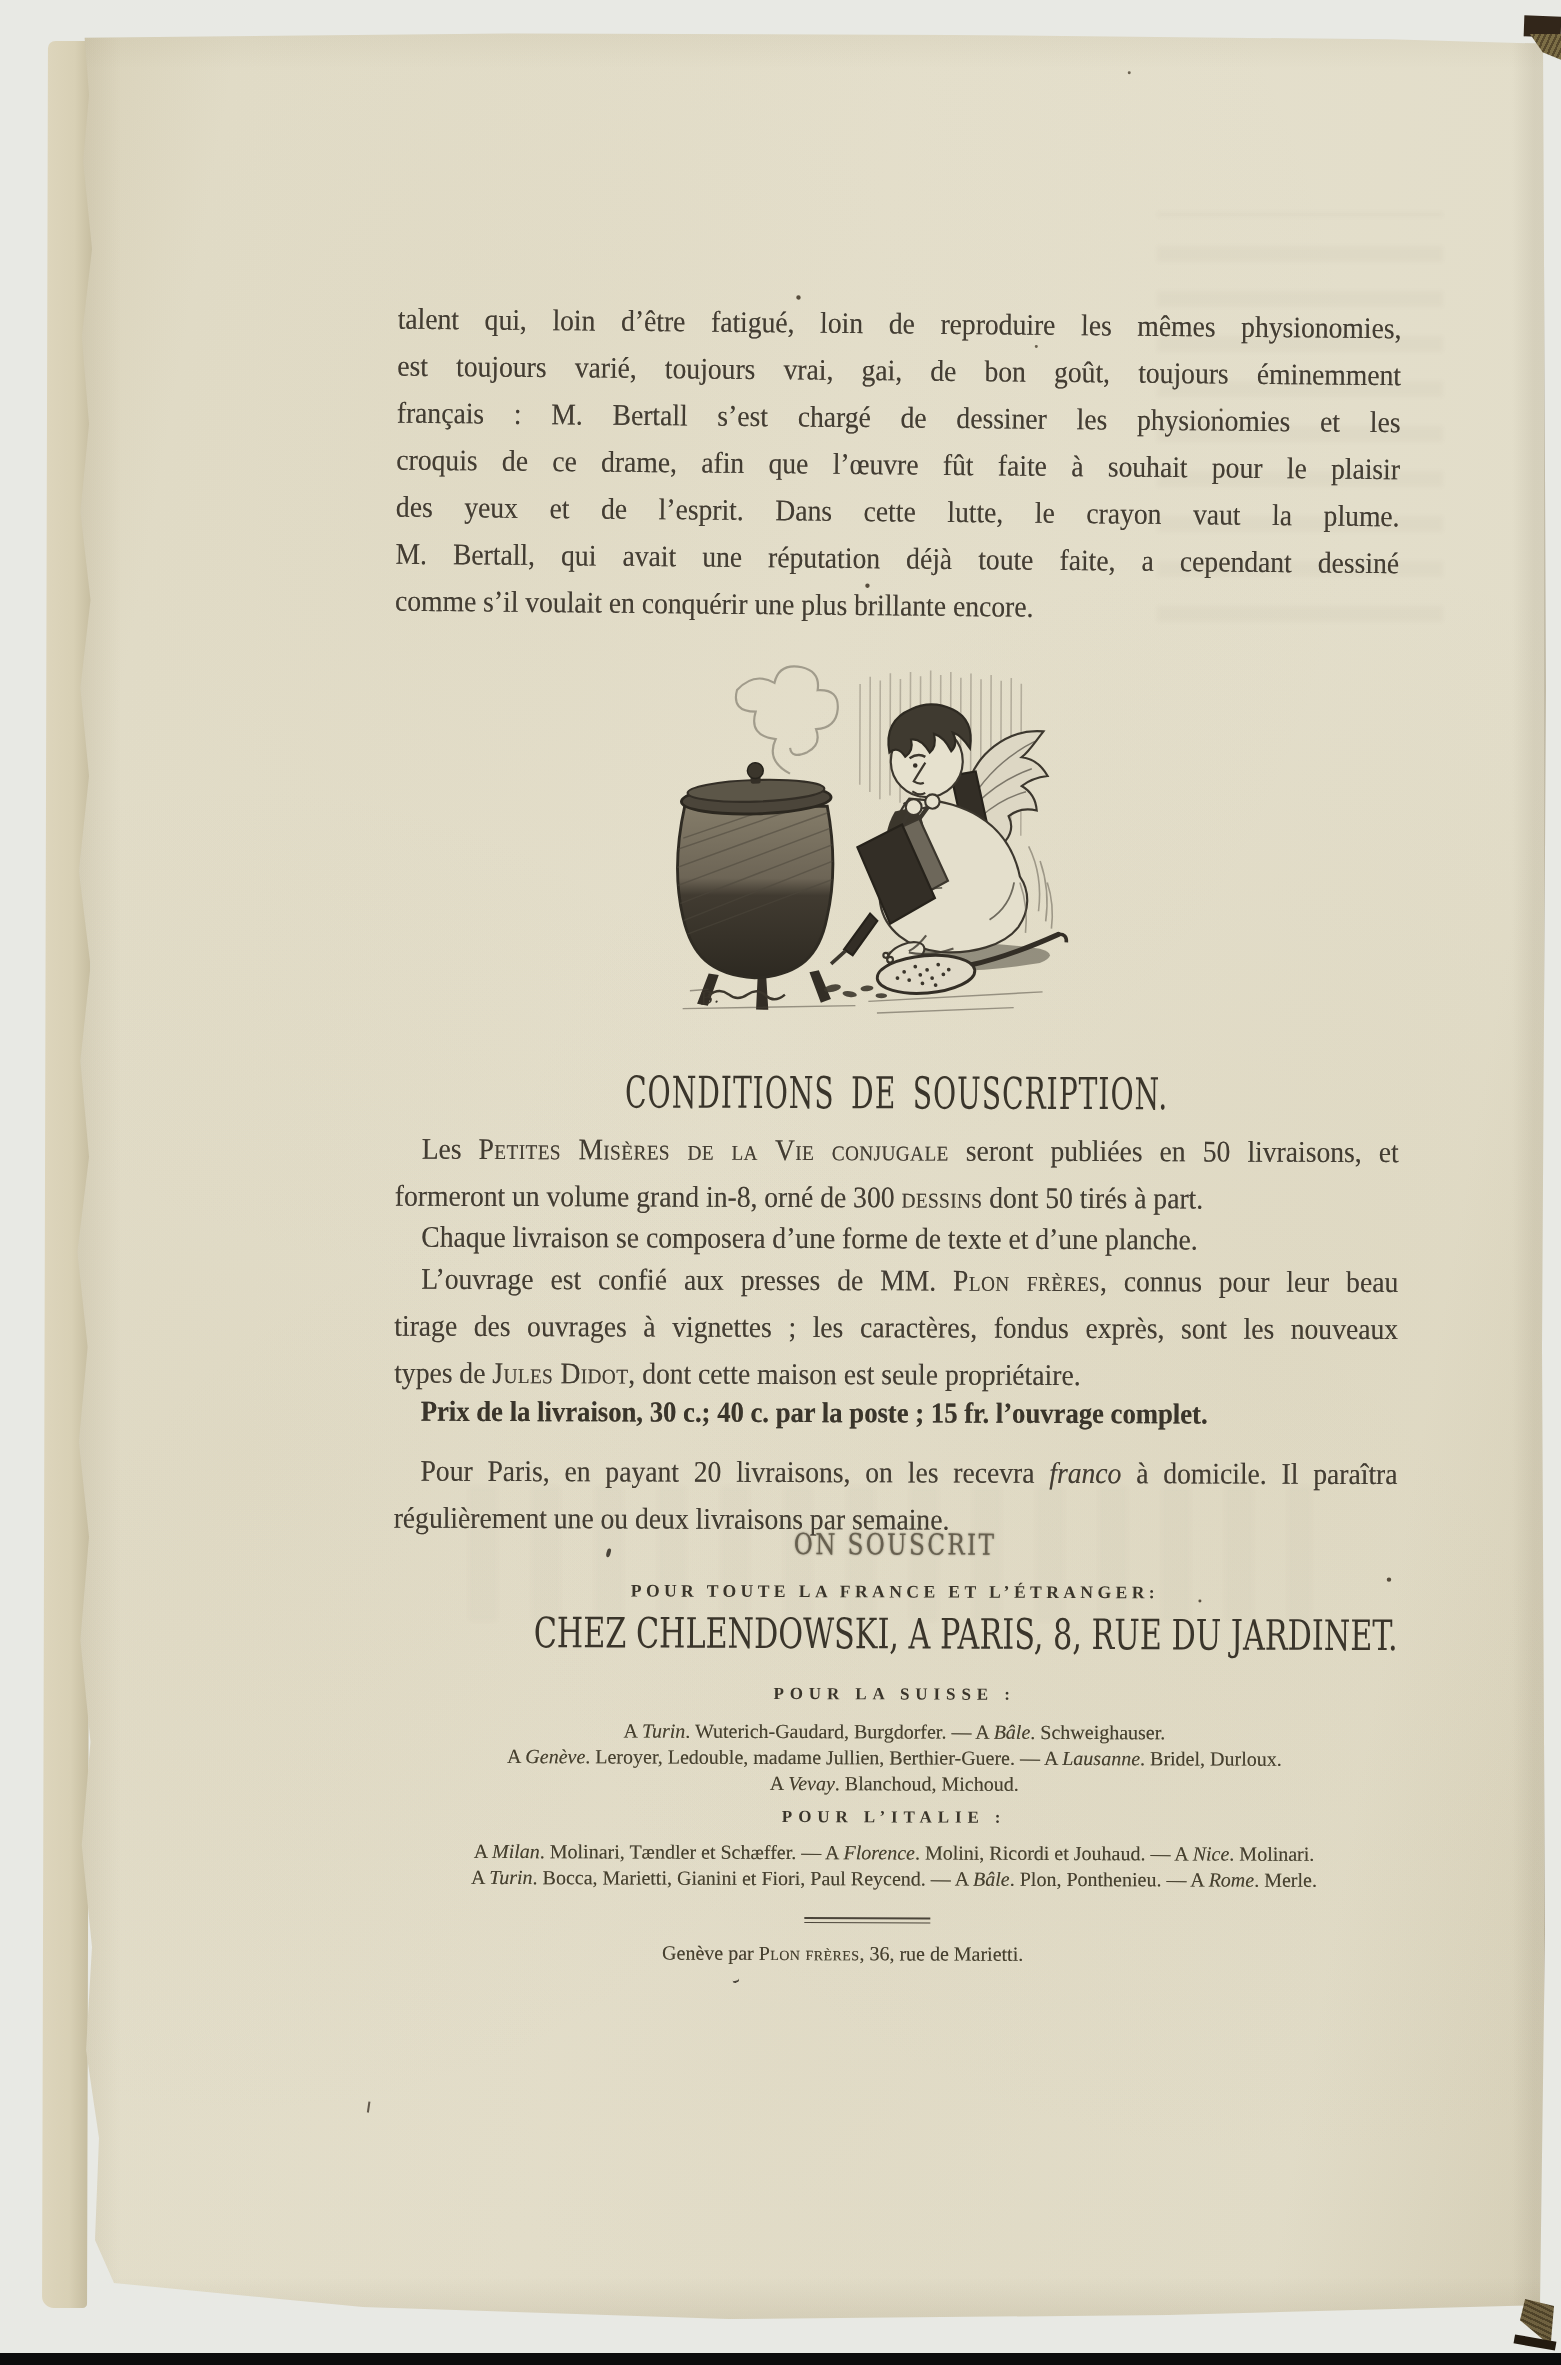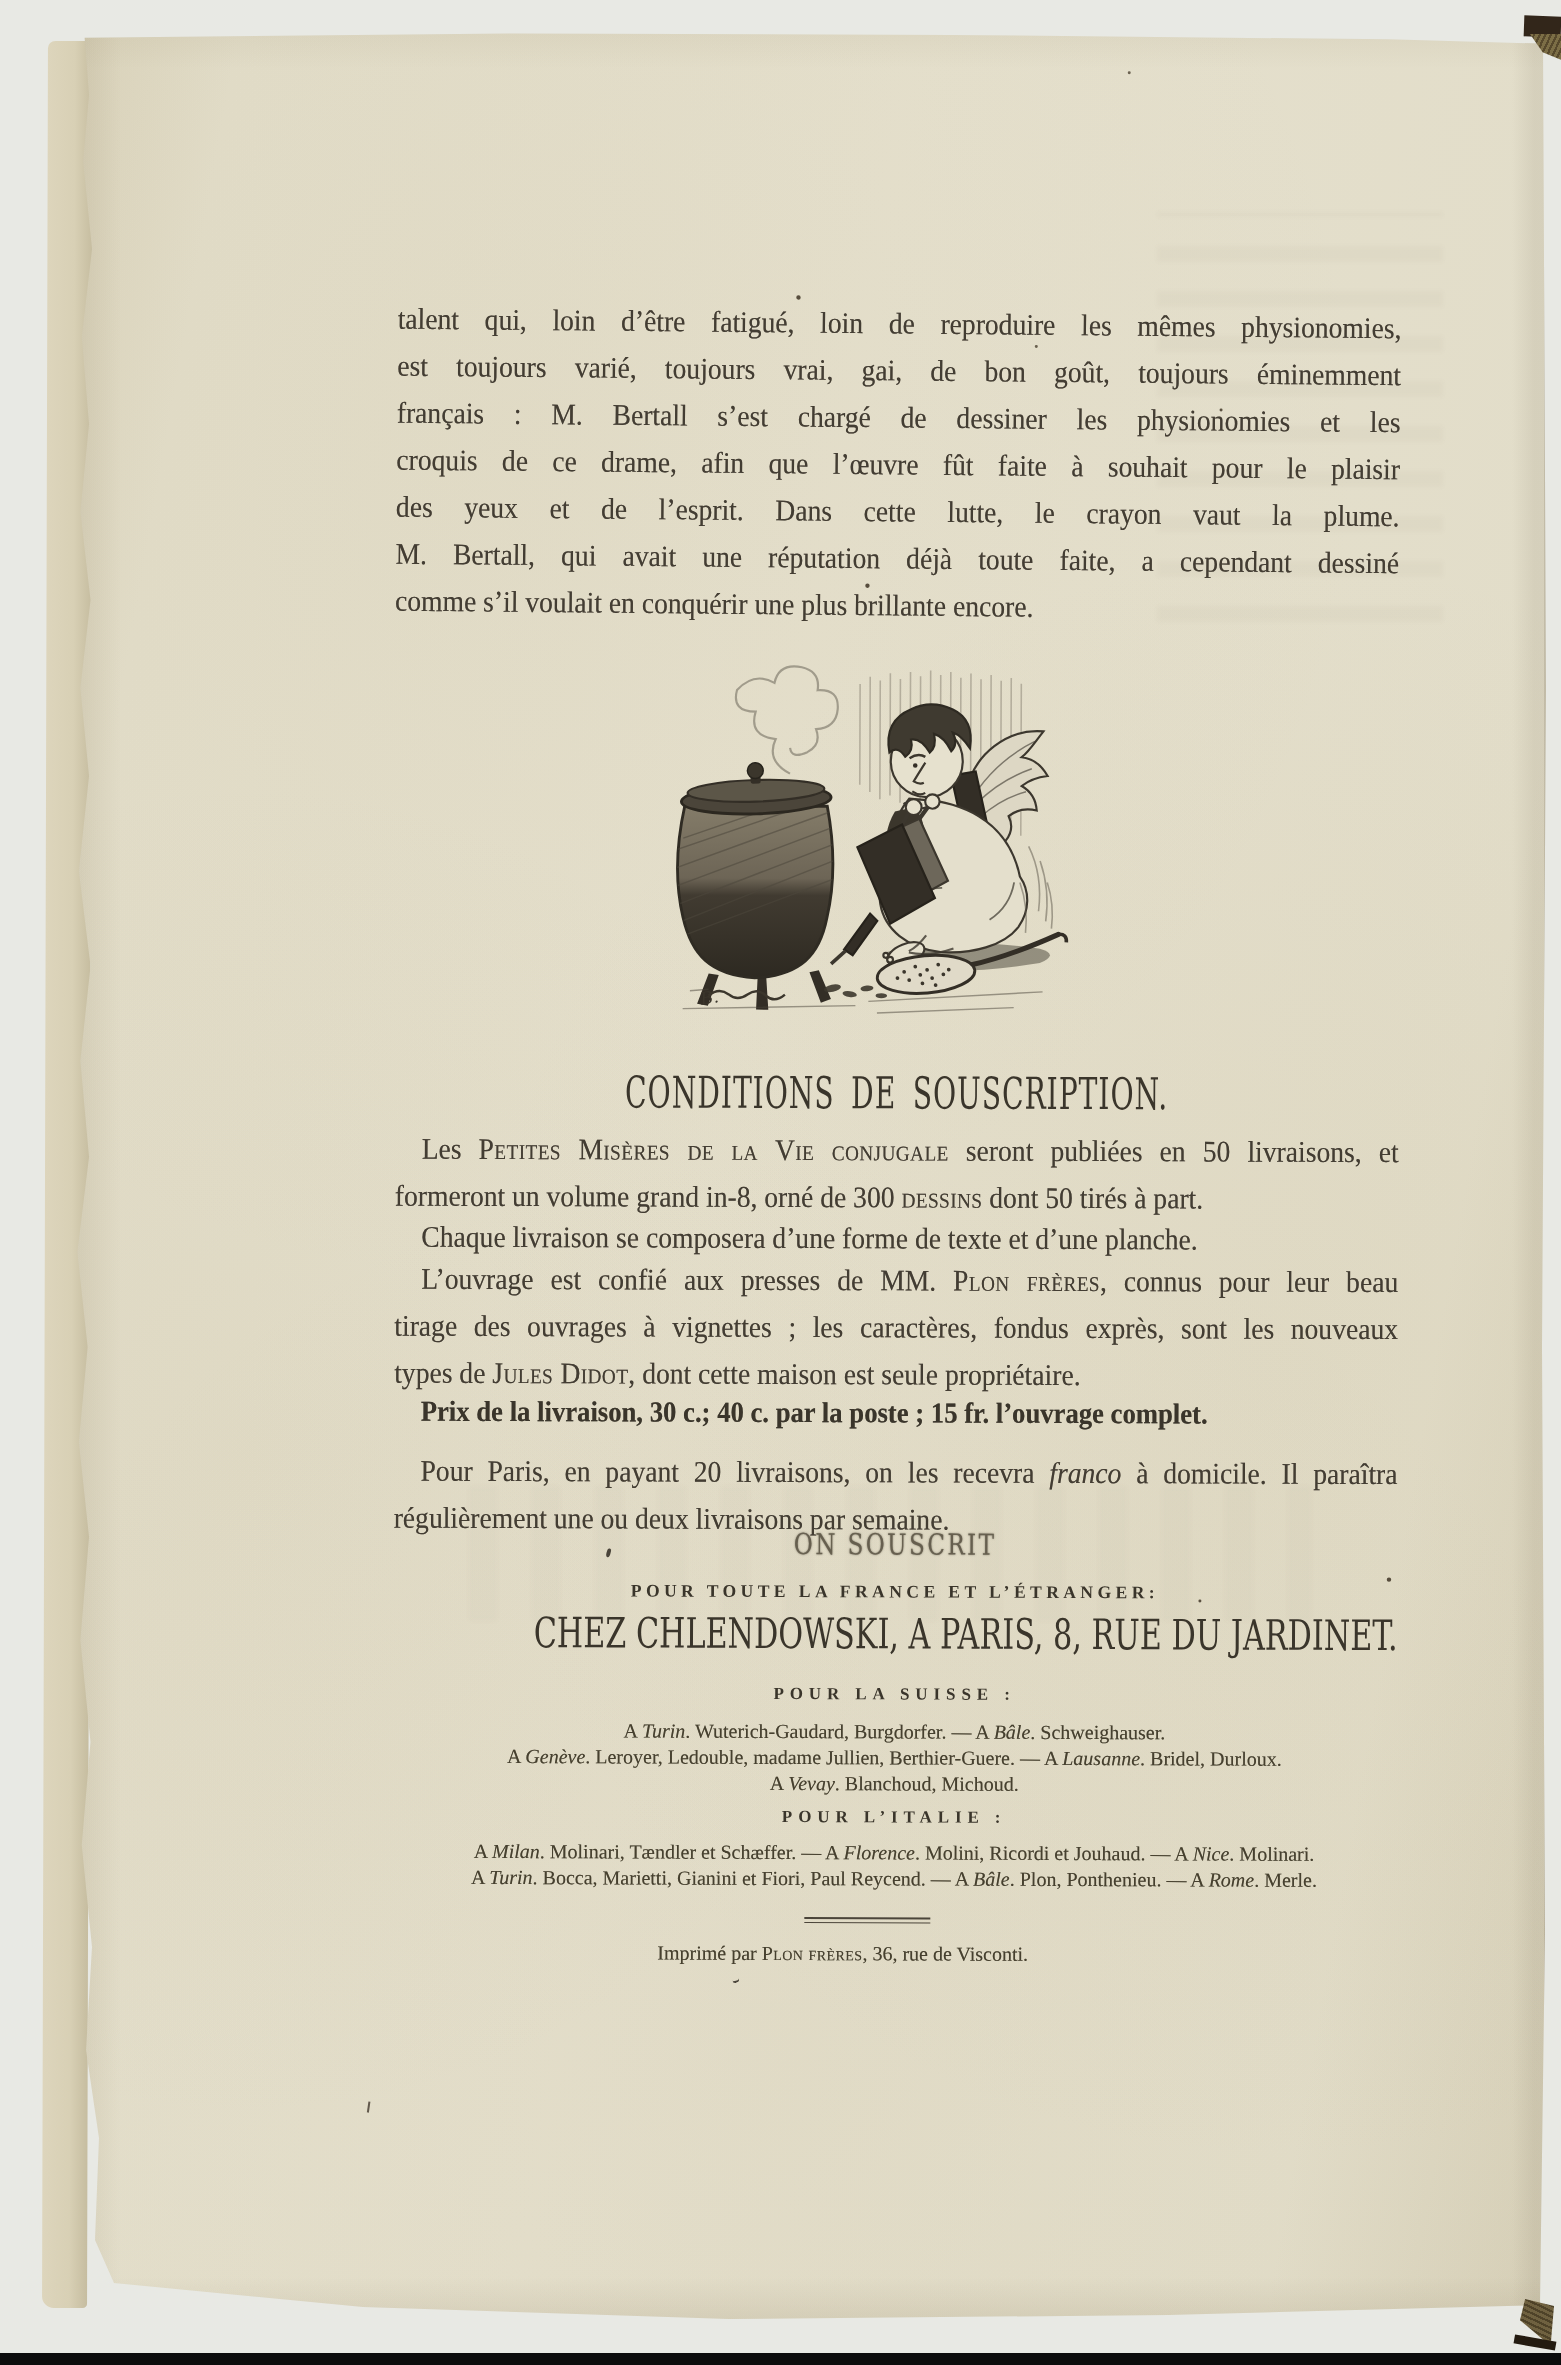--- a/index.html
+++ b/index.html
@@ -269,20 +269,20 @@
     <div><span class="seg-r">A </span><span class="seg-i">Vevay</span><span class="seg-r">. Blanchoud, Michoud.</span></div>
   </div>
 
   <div class="center-line sub-head italie-head">POUR L’ITALIE :</div>
   <div class="agent-lines italie-lines">
     <div><span class="seg-r">A </span><span class="seg-i">Milan</span><span class="seg-r">. Molinari, Tændler et Schæffer. — A </span><span class="seg-i">Florence</span><span class="seg-r">. Molini, Ricordi et Jouhaud. — A </span><span class="seg-i">Nice</span><span class="seg-r">. Molinari.</span></div>
     <div><span class="seg-r">A </span><span class="seg-i">Turin</span><span class="seg-r">. Bocca, Marietti, Gianini et Fiori, Paul Reycend. — A </span><span class="seg-i">Bâle</span><span class="seg-r">. Plon, Ponthenieu. — A </span><span class="seg-i">Rome</span><span class="seg-r">. Merle.</span></div>
   </div>
 
   <div class="divider"></div>
-  <div class="imprint"><span class="seg-r">Imprimé par </span><span class="seg-sc">Plon frères</span><span class="seg-r">, 36, rue de Visconti.</span></div>
+  <div class="imprint"><span class="seg-r">Genève par </span><span class="seg-sc">Plon frères</span><span class="seg-r">, 36, rue de Marietti.</span></div>
 
   <div class="specks"></div>
   <div class="comma-mark"></div>
   <div class="stray-tick"></div>
   <div class="imprint-curl"></div>
 </div>
 
 
 </body></html>

